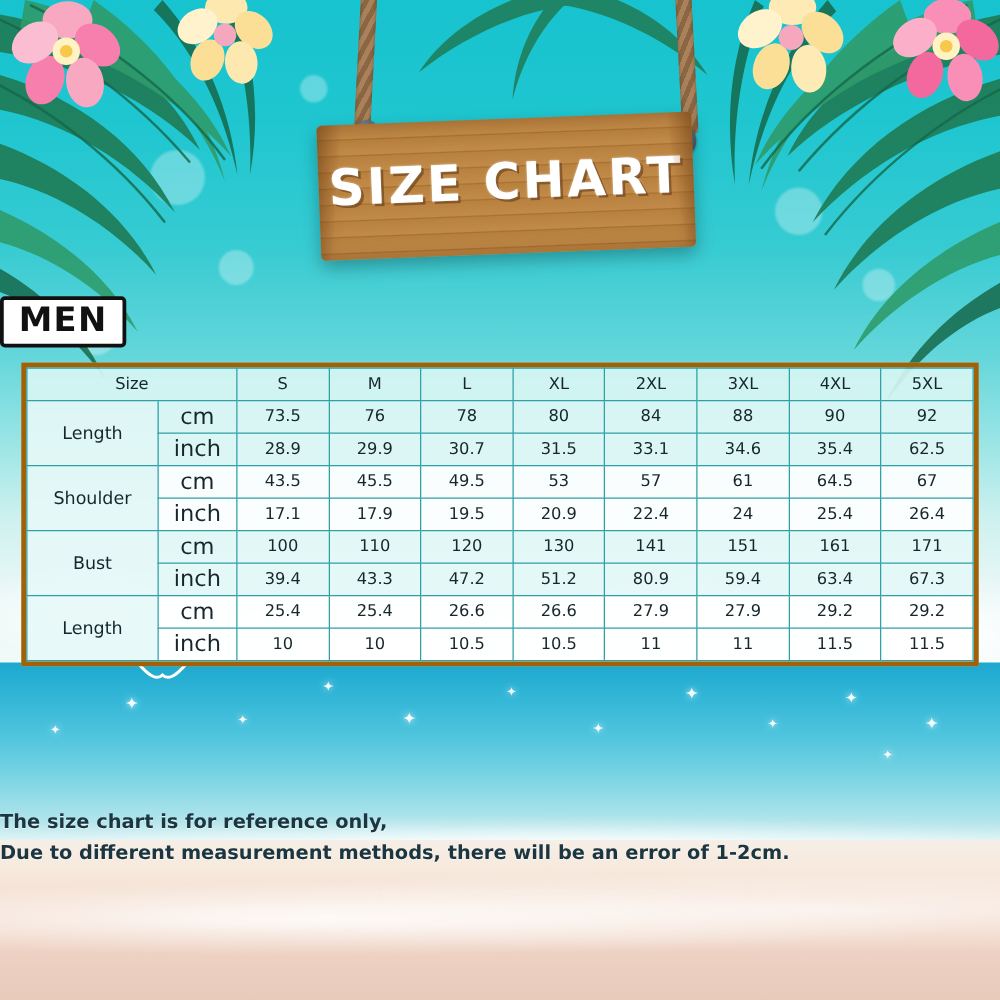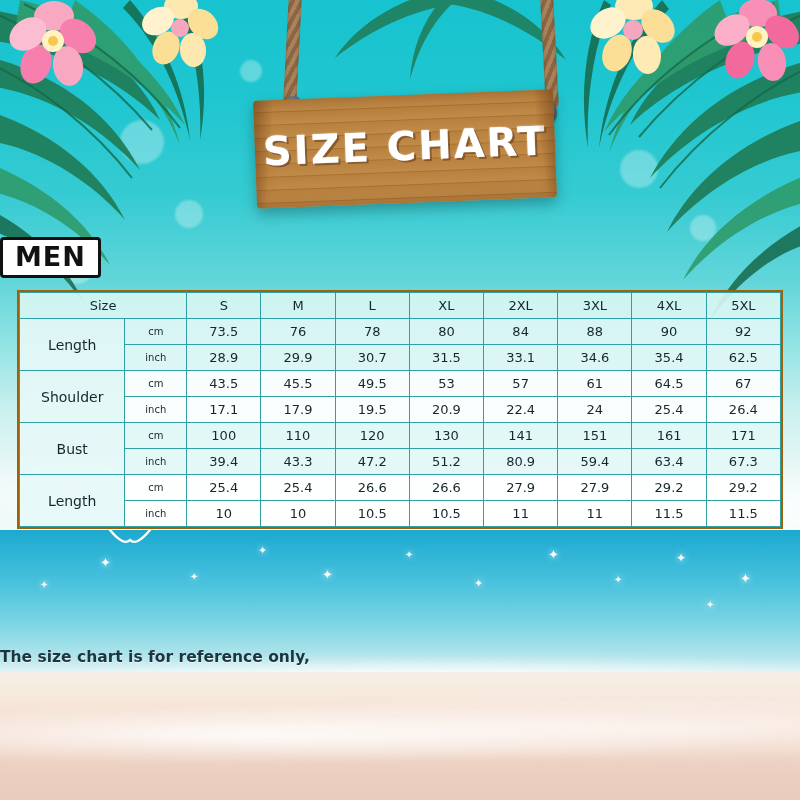--- a/index.html
+++ b/index.html
@@ -186,21 +186,21 @@
     letter-spacing: 1px;
     color: #111111;
   }
 
   
   .table-wrap {
     position: absolute;
     left: 17px;
     top: 290px;
     width: 766px;
-    border: 2px solid #a16207;
+    border: 4px solid #a16207;
     background: rgba(255,255,255,0.55);
   }
   table.size-chart {
     border-collapse: collapse;
     width: 100%;
     font-family: "DejaVu Sans", sans-serif;
     font-size: 13px;
     color: #17262b;
   }
   table.size-chart td, table.size-chart th {
@@ -215,21 +215,21 @@
     font-weight: normal;
     height: 28px;
   }
   .row-even td { background: rgba(222,247,245,0.72); }
   .row-odd td { background: rgba(255,255,255,0.80); }
   .rowlabel {
     background: rgba(226,248,246,0.80) !important;
     font-size: 14px;
     width: 110px;
   }
-  .unit { width: 66px; font-size: 10px; }
+  .unit { width: 66px; font-size: 18px; }
   .hdr-size { width: 176px; }
   .val { width: 79px; }
 
   
   .note {
     position: absolute;
     left: 0; right: 0;
     top: 645px;
     text-align: left;
     font-family: "DejaVu Sans", sans-serif;
@@ -496,13 +496,14 @@
           <td class="val">11</td>
           <td class="val">11.5</td>
           <td class="val">11.5</td>
         </tr>
       </tbody>
   </table>
 </div>
 
 <div class="note">
   <div>The size chart is for reference only,</div>
+  <div>Due to different measurement methods, there will be an error of 1-2cm.</div>
 </div>
 
 </body></html>

